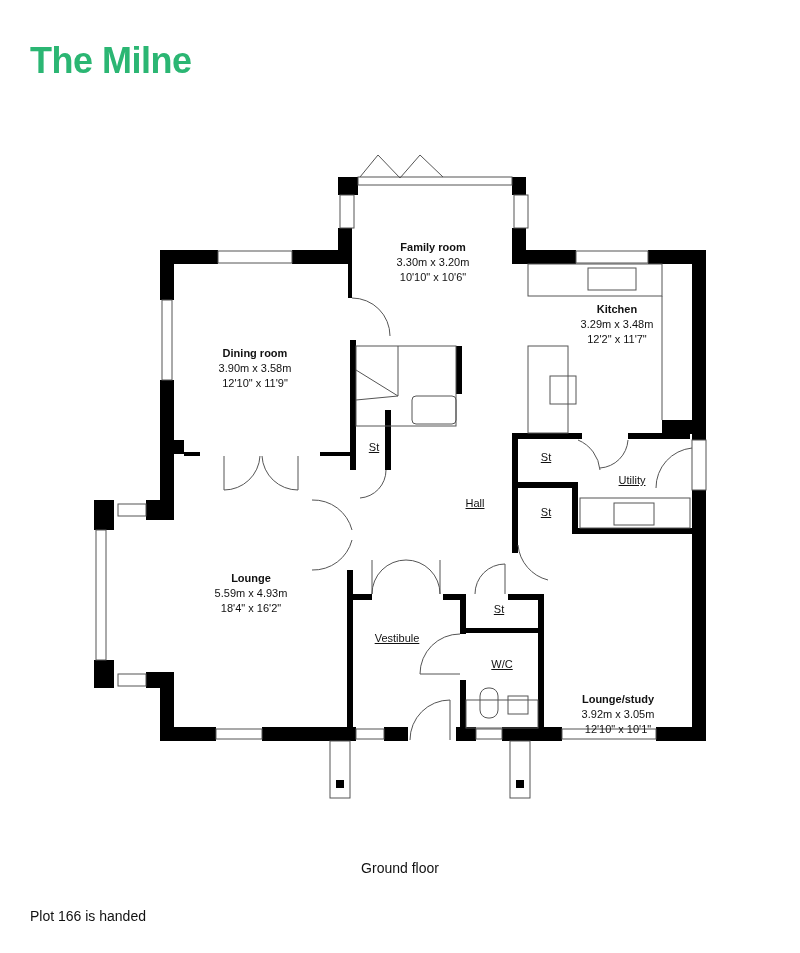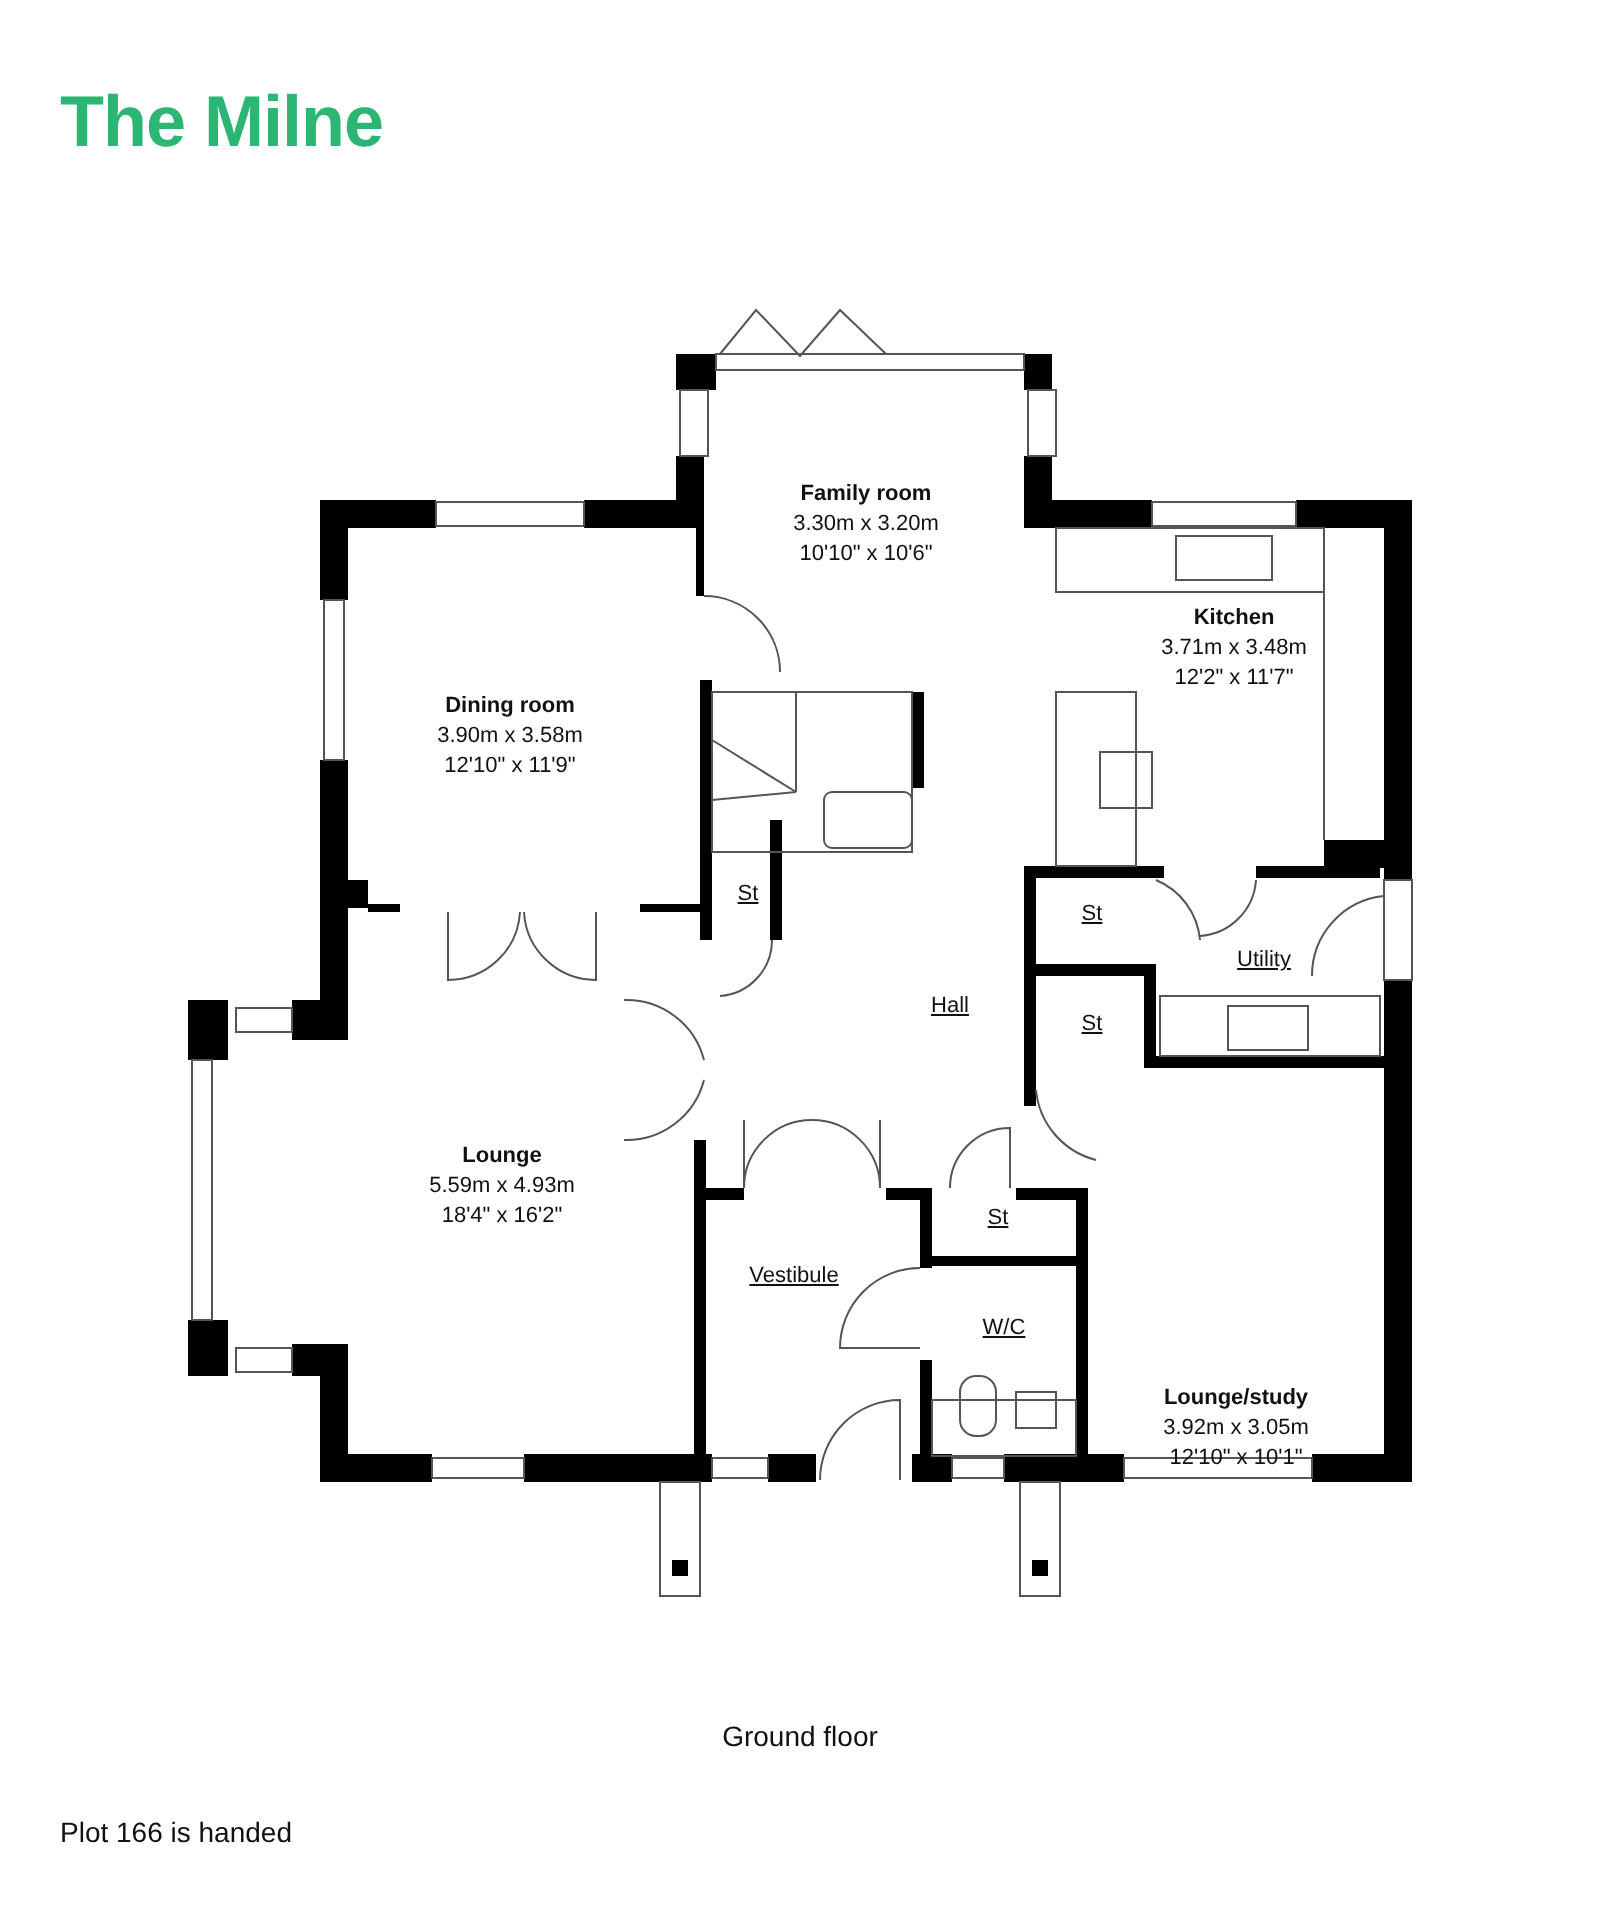--- a/index.html
+++ b/index.html
@@ -147,21 +147,21 @@
 </div>
 
 <div class="room-label" style="left:255px; top:346px;">
   <span class="room-name">Dining room</span>
   <span class="room-dim">3.90m x 3.58m</span>
   <span class="room-dim">12'10" x 11'9"</span>
 </div>
 
 <div class="room-label" style="left:617px; top:302px;">
   <span class="room-name">Kitchen</span>
-  <span class="room-dim">3.71m x 3.48m</span>
+  <span class="room-dim">3.29m x 3.48m</span>
   <span class="room-dim">12'2" x 11'7"</span>
 </div>
 
 <div class="room-label" style="left:251px; top:571px;">
   <span class="room-name">Lounge</span>
   <span class="room-dim">5.59m x 4.93m</span>
   <span class="room-dim">18'4" x 16'2"</span>
 </div>
 
 <div class="room-label" style="left:618px; top:644px;margin-top:48px;">

